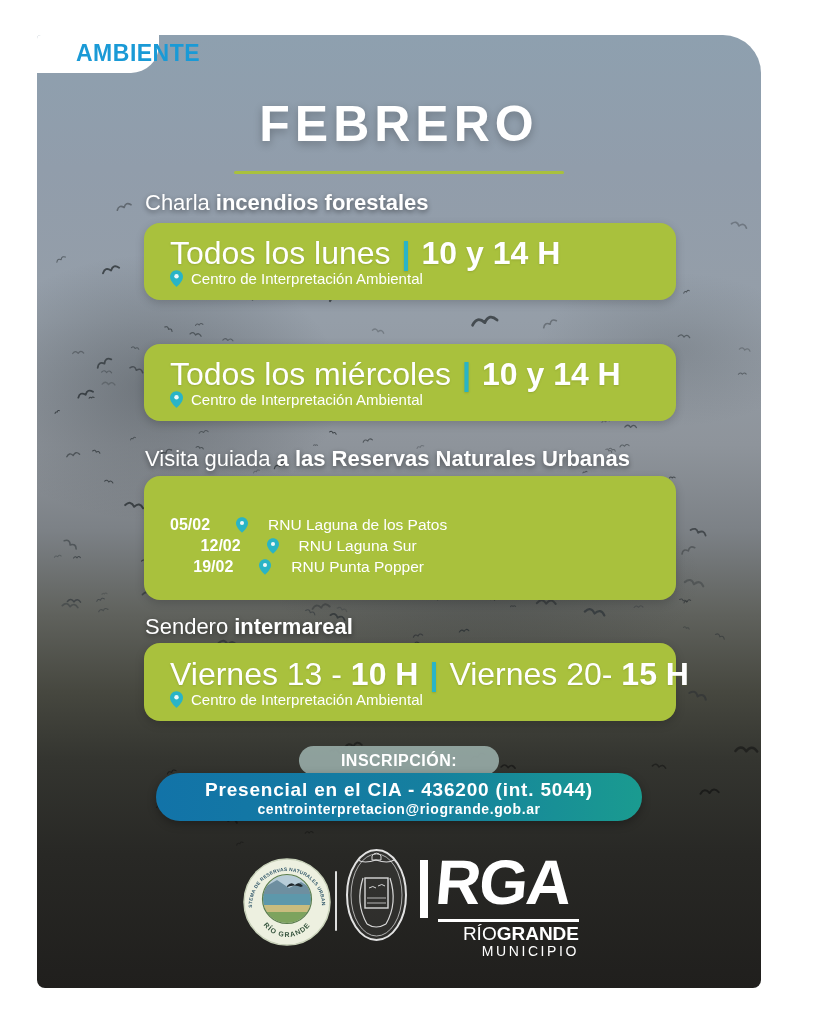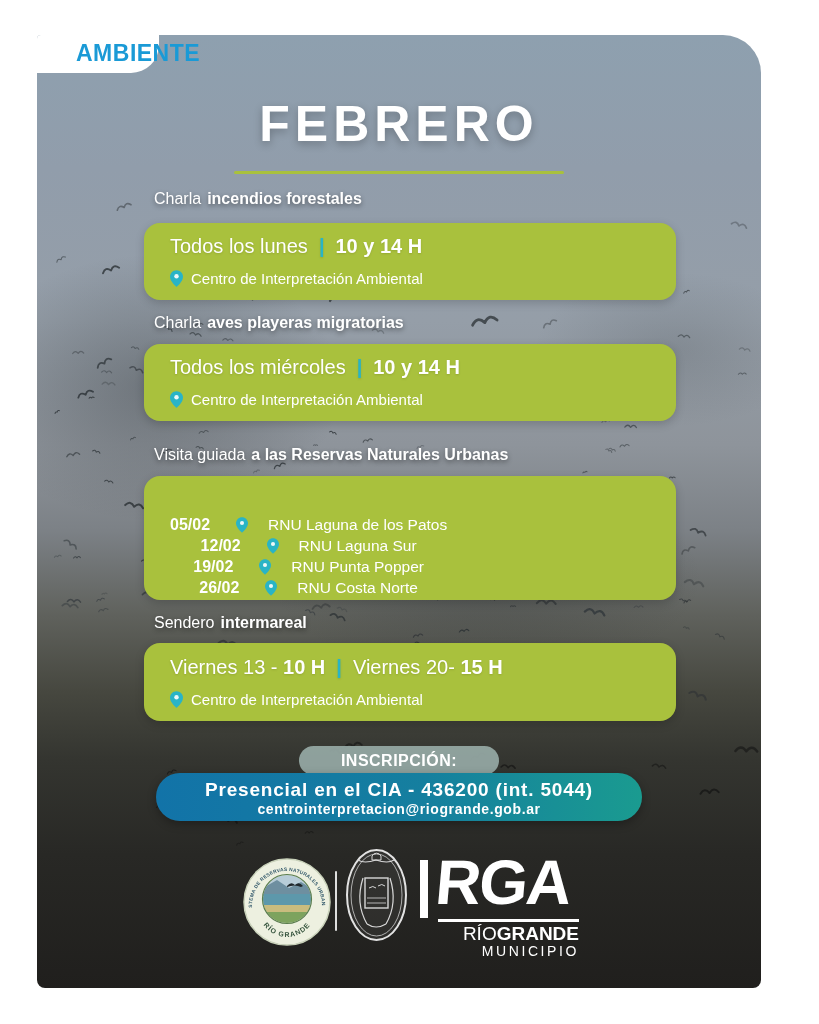--- a/index.html
+++ b/index.html
@@ -23,28 +23,28 @@
     border-bottom-right-radius:28px;}
   .ambiente{position:absolute;left:76px;top:40px;font-size:23px;font-weight:700;
     color:#1a9ad6;letter-spacing:.5px;}
 
   .month-title{position:absolute;left:0;top:60px;width:100%;text-align:center;
     color:#fff;font-size:50px;font-weight:700;letter-spacing:5px;
     text-shadow:0 3px 8px rgba(0,0,0,.25);}
   .month-underline{position:absolute;left:50%;top:136px;transform:translateX(-50%);
     width:330px;height:3px;background:#a9c13d;border-radius:2px;}
 
-  .section-title{position:absolute;left:117px;color:#fff;font-size:16px;white-space:nowrap;
+  .section-title{position:absolute;left:108px;color:#fff;font-size:22px;white-space:nowrap;
     text-shadow:0 2px 5px rgba(0,0,0,.45);}
   .section-title .tr{font-weight:400;margin-right:6px;}
   .section-title b{font-weight:700;}
 
   .event-box{position:absolute;left:107px;width:532px;background:#a9c13d;border-radius:16px;
     color:#fff;box-shadow:0 3px 10px rgba(0,0,0,.18);}
-  .sched{position:absolute;left:26px;top:12px;font-size:20px;white-space:nowrap;
+  .sched{position:absolute;left:26px;top:12px;font-size:32px;white-space:nowrap;
     text-shadow:0 1px 2px rgba(90,104,20,.25);}
   .sched .reg{font-weight:400;}
   .sched .bld{font-weight:700;}
   .sched .div{color:#29b4c6;font-weight:700;margin:0 11px;}
   .loc{position:absolute;left:26px;top:47px;display:flex;align-items:center;gap:8px;
     font-size:15px;font-weight:400;}
   .dates{position:absolute;left:26px;top:39px;}
   .date-row{display:flex;align-items:center;gap:20px;height:19px;margin-bottom:2px;font-size:15.5px;justify-content:center;}
   .date-row .d{font-weight:700;width:46px;font-size:16px;}
   .pin{flex:0 0 auto;display:block;}
@@ -287,23 +287,20 @@
       </div>
       <div class="loc">
         <svg class="pin" width="13" height="17" viewBox="0 0 14 18">
           <path d="M7 0C3.13 0 0 3.13 0 7c0 5.25 7 11 7 11s7-5.75 7-11C14 3.13 10.87 0 7 0z" fill="#29b4c6"></path>
             <circle cx="7" cy="6.6" r="2.4" fill="#eef7f8"></circle>
         </svg>
         <span>Centro de Interpretación Ambiental</span>
       </div>
     </div>
 
-    <div class="section-title" style="top:279px">
-      <span class="tr">Charla</span><b>aves playeras migratorias</b>
-    </div>
     <div class="event-box" style="top:309px;height:77px">
       <div class="sched">
         <span class="reg">Todos los miércoles</span><span class="div">|</span><span class="bld">10 y 14 H</span>
       </div>
       <div class="loc">
         <svg class="pin" width="13" height="17" viewBox="0 0 14 18">
           <path d="M7 0C3.13 0 0 3.13 0 7c0 5.25 7 11 7 11s7-5.75 7-11C14 3.13 10.87 0 7 0z" fill="#29b4c6"></path>
             <circle cx="7" cy="6.6" r="2.4" fill="#eef7f8"></circle>
         </svg>
         <span>Centro de Interpretación Ambiental</span>
@@ -332,28 +329,20 @@
           <span>RNU Laguna Sur</span>
         </div>
         <div class="date-row">
           <span class="d">19/02</span>
           <svg class="pin" width="12" height="16" viewBox="0 0 14 18">
               <path d="M7 0C3.13 0 0 3.13 0 7c0 5.25 7 11 7 11s7-5.75 7-11C14 3.13 10.87 0 7 0z" fill="#29b4c6"></path>
               <circle cx="7" cy="6.6" r="2.4" fill="#eef7f8"></circle>
             </svg>
           <span>RNU Punta Popper</span>
         </div>
-        <div class="date-row">
-          <span class="d">26/02</span>
-          <svg class="pin" width="12" height="16" viewBox="0 0 14 18">
-              <path d="M7 0C3.13 0 0 3.13 0 7c0 5.25 7 11 7 11s7-5.75 7-11C14 3.13 10.87 0 7 0z" fill="#29b4c6"></path>
-              <circle cx="7" cy="6.6" r="2.4" fill="#eef7f8"></circle>
-            </svg>
-          <span>RNU Costa Norte</span>
-        </div>
       </div>
     </div>
 
     <div class="section-title" style="top:579px">
       <span class="tr">Sendero</span><b>intermareal</b>
     </div>
     <div class="event-box" style="top:608px;height:78px">
       <div class="sched" style="top:13px">
         <span class="reg">Viernes 13 -</span>&nbsp;<span class="bld">10 H</span><span class="div">|</span><span class="reg">Viernes 20-</span>&nbsp;<span class="bld">15 H</span>
       </div>

